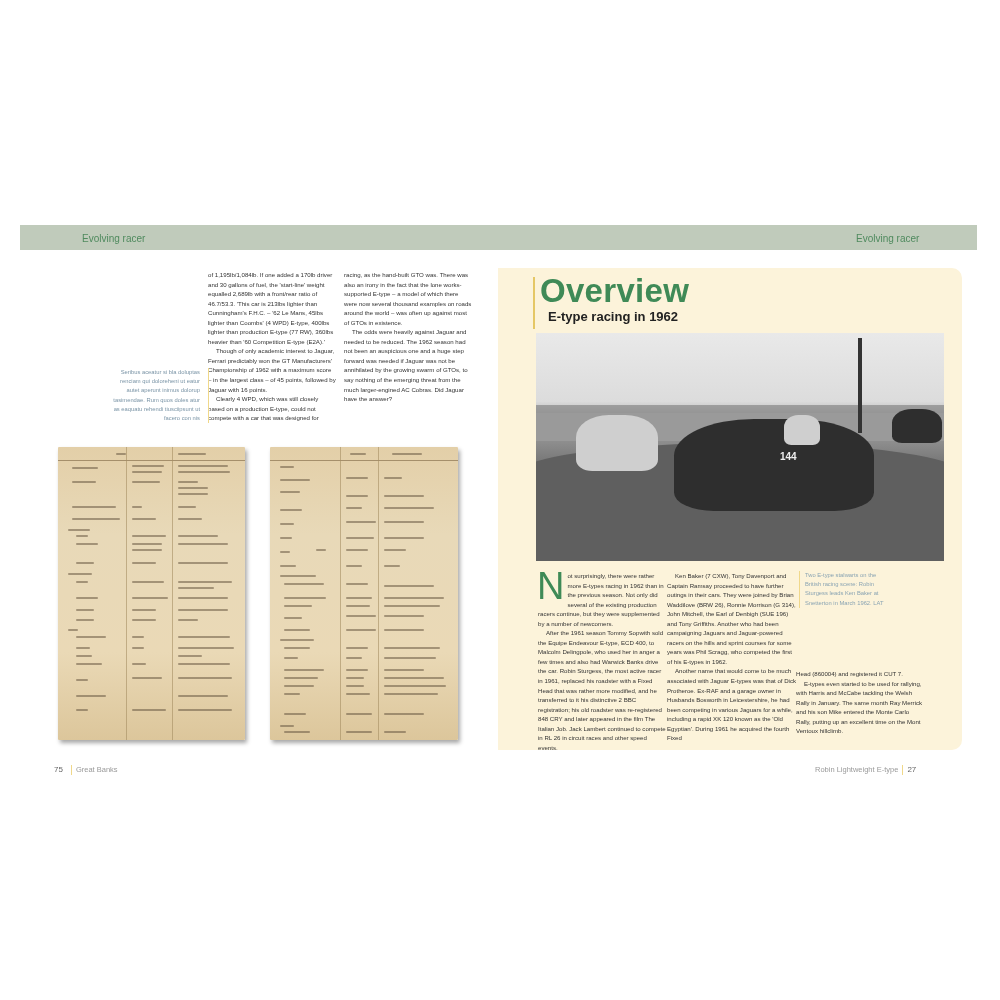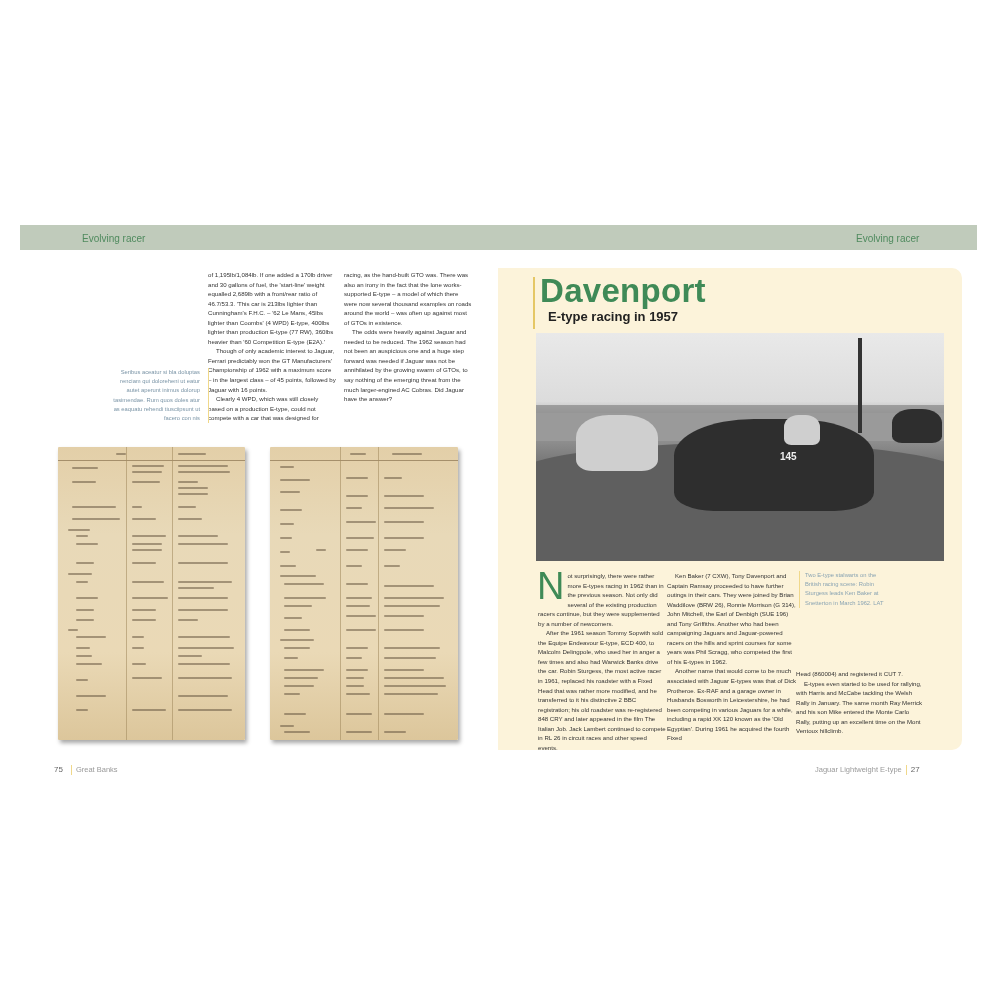--- a/index.html
+++ b/index.html
@@ -237,33 +237,33 @@
     <div class="row" style="left:76px;top:266px;width:26px;"></div>
     <div class="row" style="left:114px;top:266px;width:40px;"></div>
   <div class="row" style="left:10px;top:278px;width:14px;"></div>
   <div class="row" style="left:14px;top:284px;width:26px;"></div>
     <div class="row" style="left:76px;top:284px;width:26px;"></div>
     <div class="row" style="left:114px;top:284px;width:22px;"></div>
 </div>
 
 <div class="panel"></div>
 <div class="overview-bar"></div>
-<div class="overview-title">Davenport</div>
-<div class="overview-sub">E-type racing in 1957</div>
+<div class="overview-title">Overview</div>
+<div class="overview-sub">E-type racing in 1962</div>
 
 <div class="photo">
   <div class="trees"></div>
   <div class="field"></div>
   <div class="track"></div>
   <div class="pole"></div>
   <div class="car white" style="left:40px;top:82px;width:82px;height:56px;"></div>
   <div class="car" style="left:138px;top:86px;width:200px;height:92px;"></div>
   <div class="car white" style="left:248px;top:82px;width:36px;height:30px;"></div>
   <div class="car" style="left:356px;top:76px;width:50px;height:34px;"></div>
-  <div class="num">145</div>
+  <div class="num">144</div>
 </div>
 
 <div class="col-right-a body-text">
   <p class="first"><span class="dropcap">N</span><span>ot surprisingly, there were rather more E-types racing in 1962 than in the previous season. Not only did several of the existing production racers continue, but they were supplemented by a number of newcomers.</span></p>
   <p>After the 1961 season Tommy Sopwith sold the Equipe Endeavour E-type, ECD 400, to Malcolm Delingpole, who used her in anger a few times and also had Warwick Banks drive the car. Robin Sturgess, the most active racer in 1961, replaced his roadster with a Fixed Head that was rather more modified, and he transferred to it his distinctive 2 BBC registration; his old roadster was re-registered 848 CRY and later appeared in the film The Italian Job. Jack Lambert continued to compete in RL 26 in circuit races and other speed events.</p>
 </div>
 <div class="col-right-b body-text">
   <p>Ken Baker (7 CXW), Tony Davenport and Captain Ramsay proceeded to have further outings in their cars. They were joined by Brian Waddilove (BRW 26), Ronnie Morrison (G 314), John Mitchell, the Earl of Denbigh (SUE 196) and Tony Griffiths. Another who had been campaigning Jaguars and Jaguar-powered racers on the hills and sprint courses for some years was Phil Scragg, who competed the first of his E-types in 1962.</p>
   <p>Another name that would come to be much associated with Jaguar E-types was that of Dick Protheroe. Ex-RAF and a garage owner in Husbands Bosworth in Leicestershire, he had been competing in various Jaguars for a while, including a rapid XK 120 known as the 'Old Egyptian'. During 1961 he acquired the fourth Fixed</p>
 </div>
@@ -271,14 +271,14 @@
   <p class="first">Head (860004) and registered it CUT 7.</p>
   <p>E-types even started to be used for rallying, with Harris and McCabe tackling the Welsh Rally in January. The same month Ray Merrick and his son Mike entered the Monte Carlo Rally, putting up an excellent time on the Mont Ventoux hillclimb.</p>
 </div>
 
 <div class="caption">Two E-type stalwarts on the British racing scene: Robin Sturgess leads Ken Baker at Snetterton in March 1962. LAT</div>
 
 <div class="footer-left">
   <span class="num">75</span><span class="sep"></span><span class="title">Great Banks</span>
 </div>
 <div class="footer-right">
-  <span class="title">Jaguar Lightweight E-type</span><span class="sep"></span><span class="num">27</span>
+  <span class="title">Robin Lightweight E-type</span><span class="sep"></span><span class="num">27</span>
 </div>
 
 </body></html>

